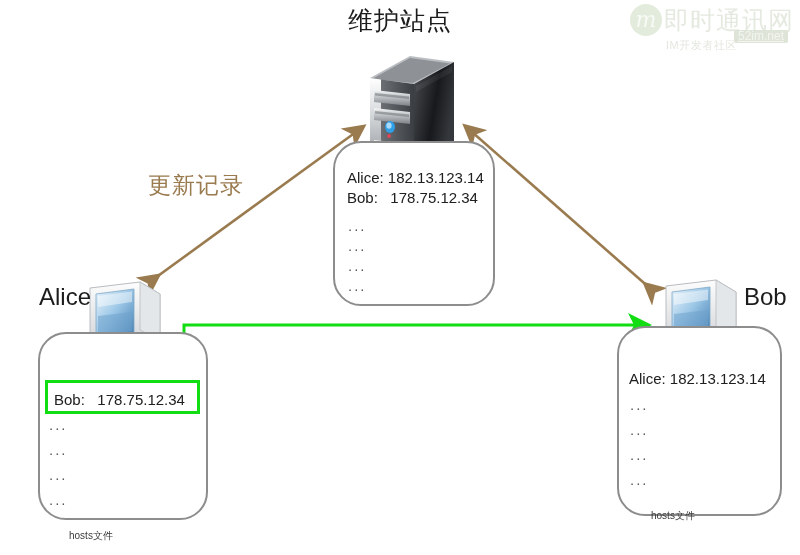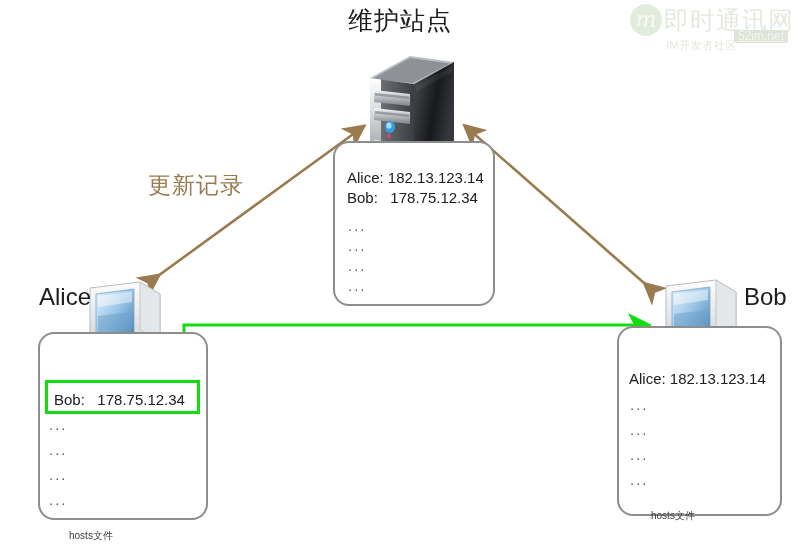--- a/index.html
+++ b/index.html
@@ -49,21 +49,21 @@
     font-size: 10px;
     color: #3a3a3a;
   }
   .hosts-caption.left  { left: 69px;  top: 529px; }
   .hosts-caption.right { left: 651px; top: 509px; }
 
   
   .filebox {
     position: absolute;
     border: 2px solid #8d8d8d;
-    border-radius: 16px;
+    border-radius: 28px;
     background: #ffffff;
     box-sizing: border-box;
   }
   #server-box { left: 333px; top: 141px; width: 162px; height: 165px; }
   #alice-box  { left: 38px;  top: 332px; width: 170px; height: 188px; }
   #bob-box    { left: 617px; top: 326px; width: 165px; height: 190px; }
 
   .fileline {
     position: absolute;
     font-size: 15px;

